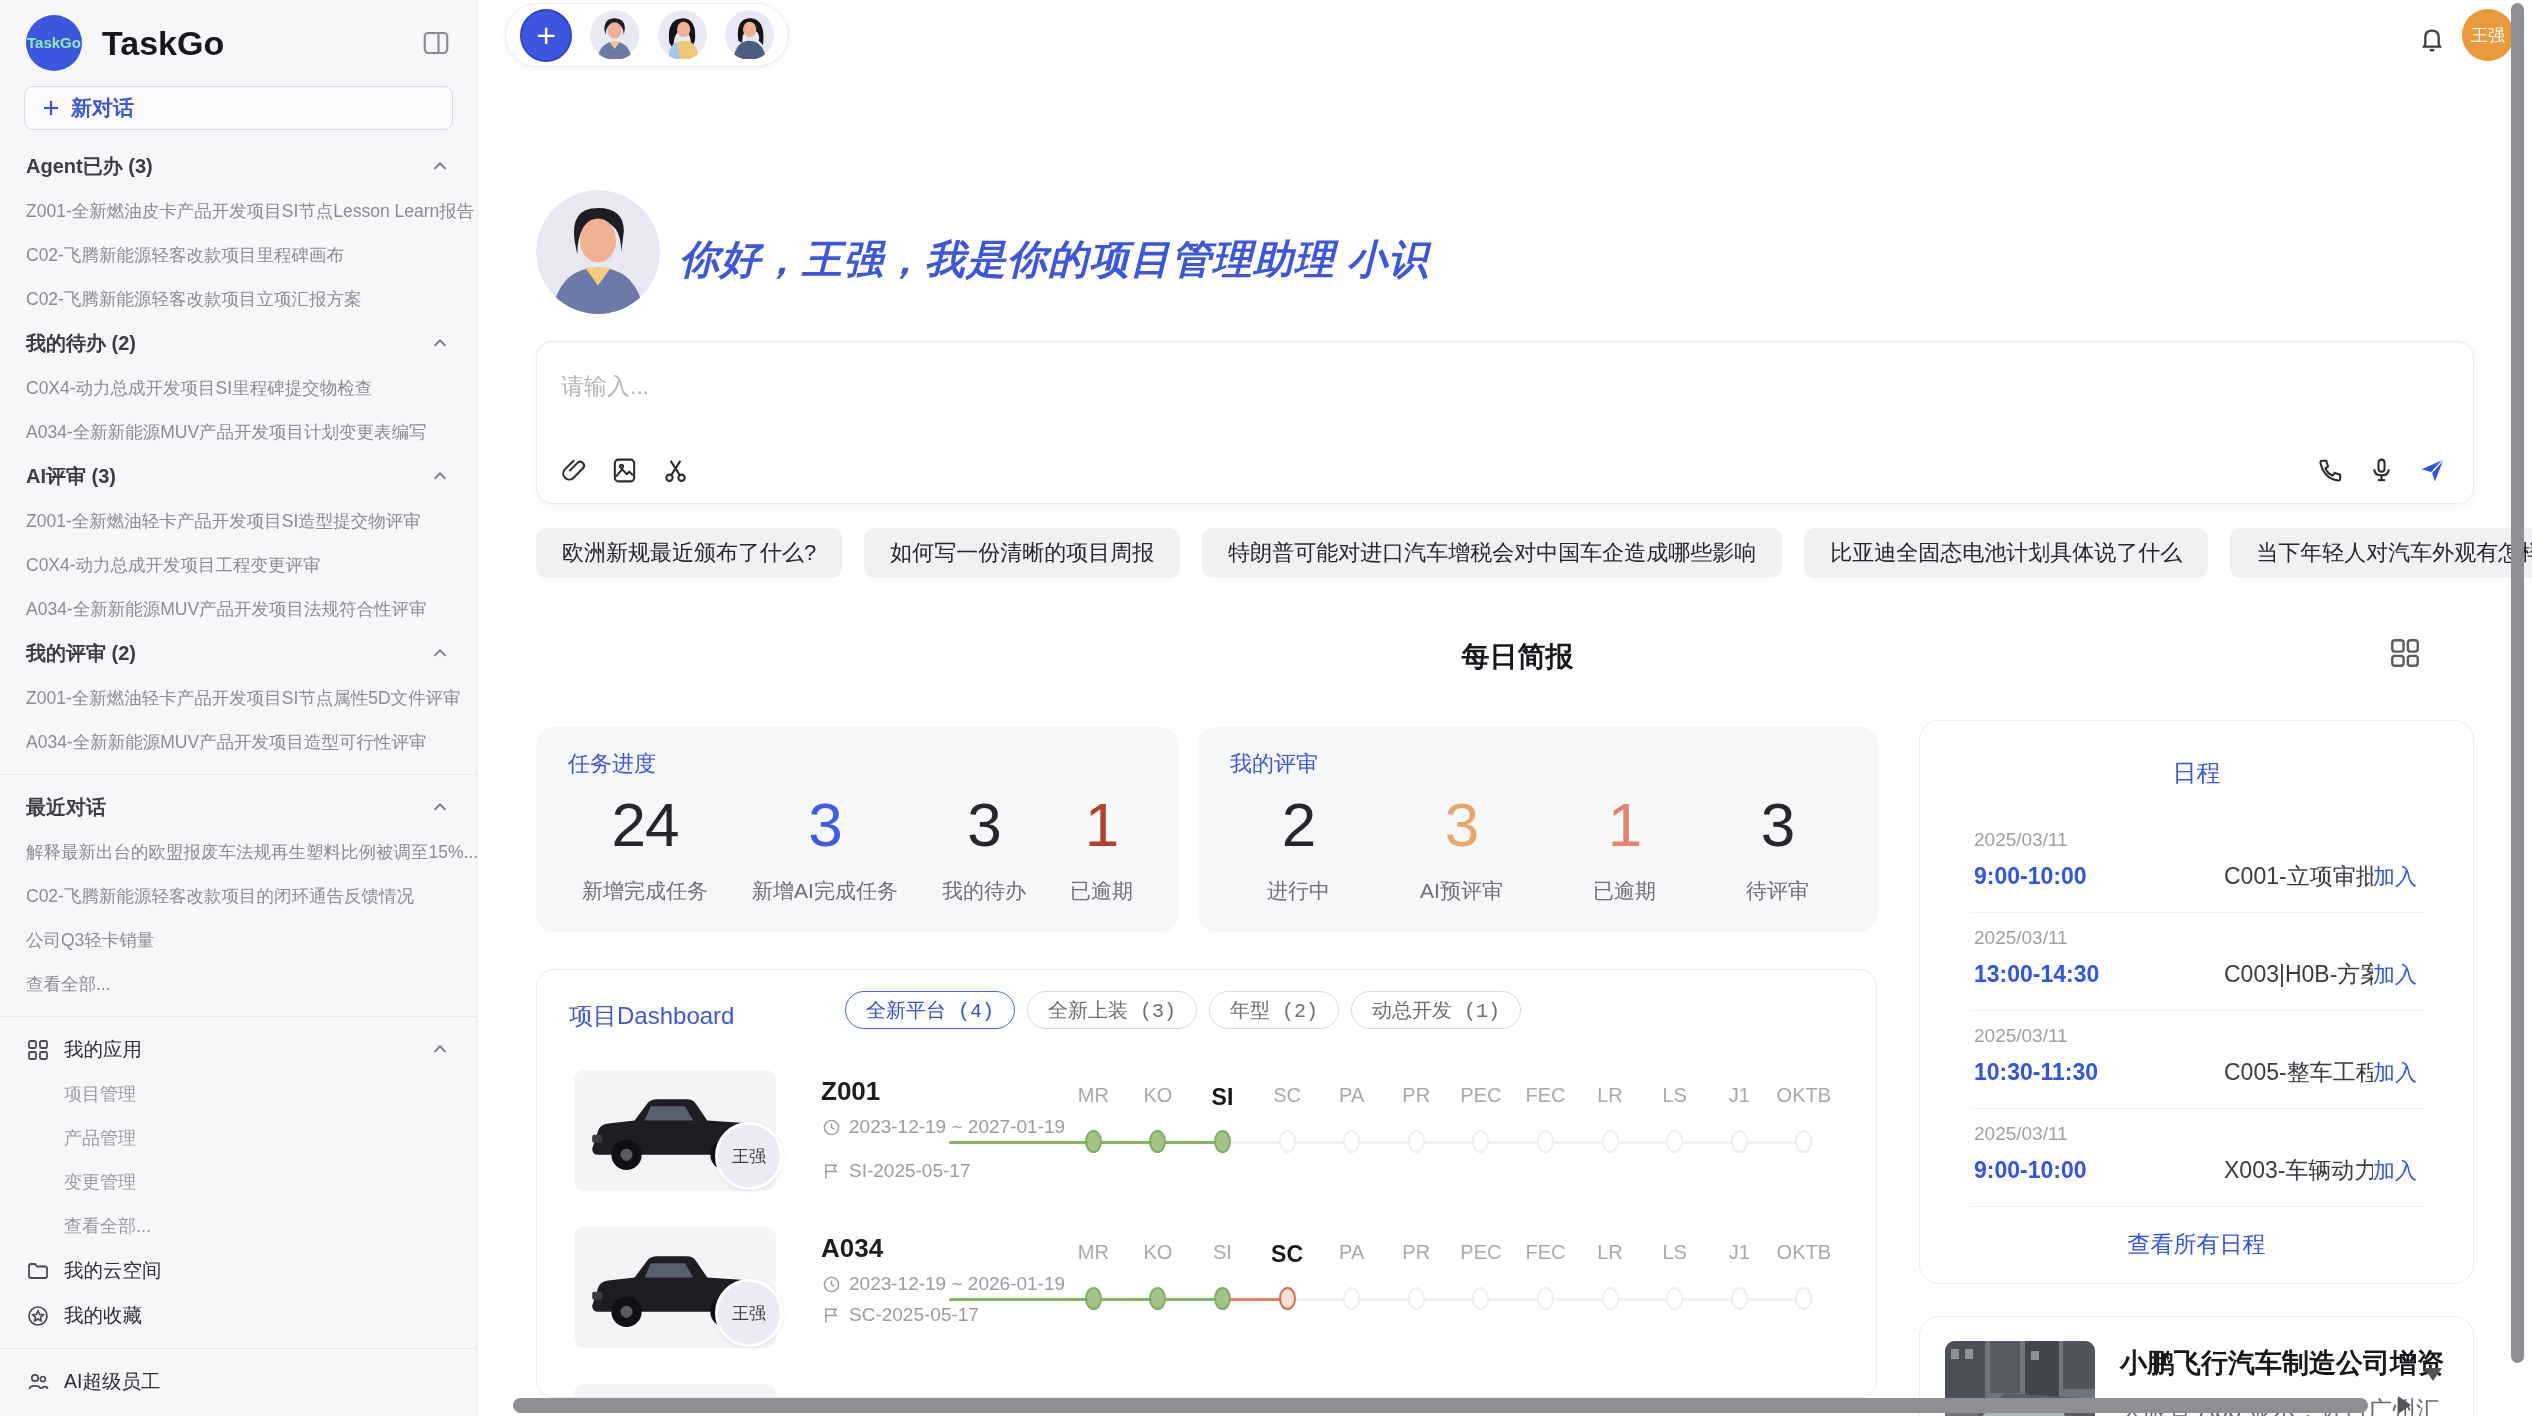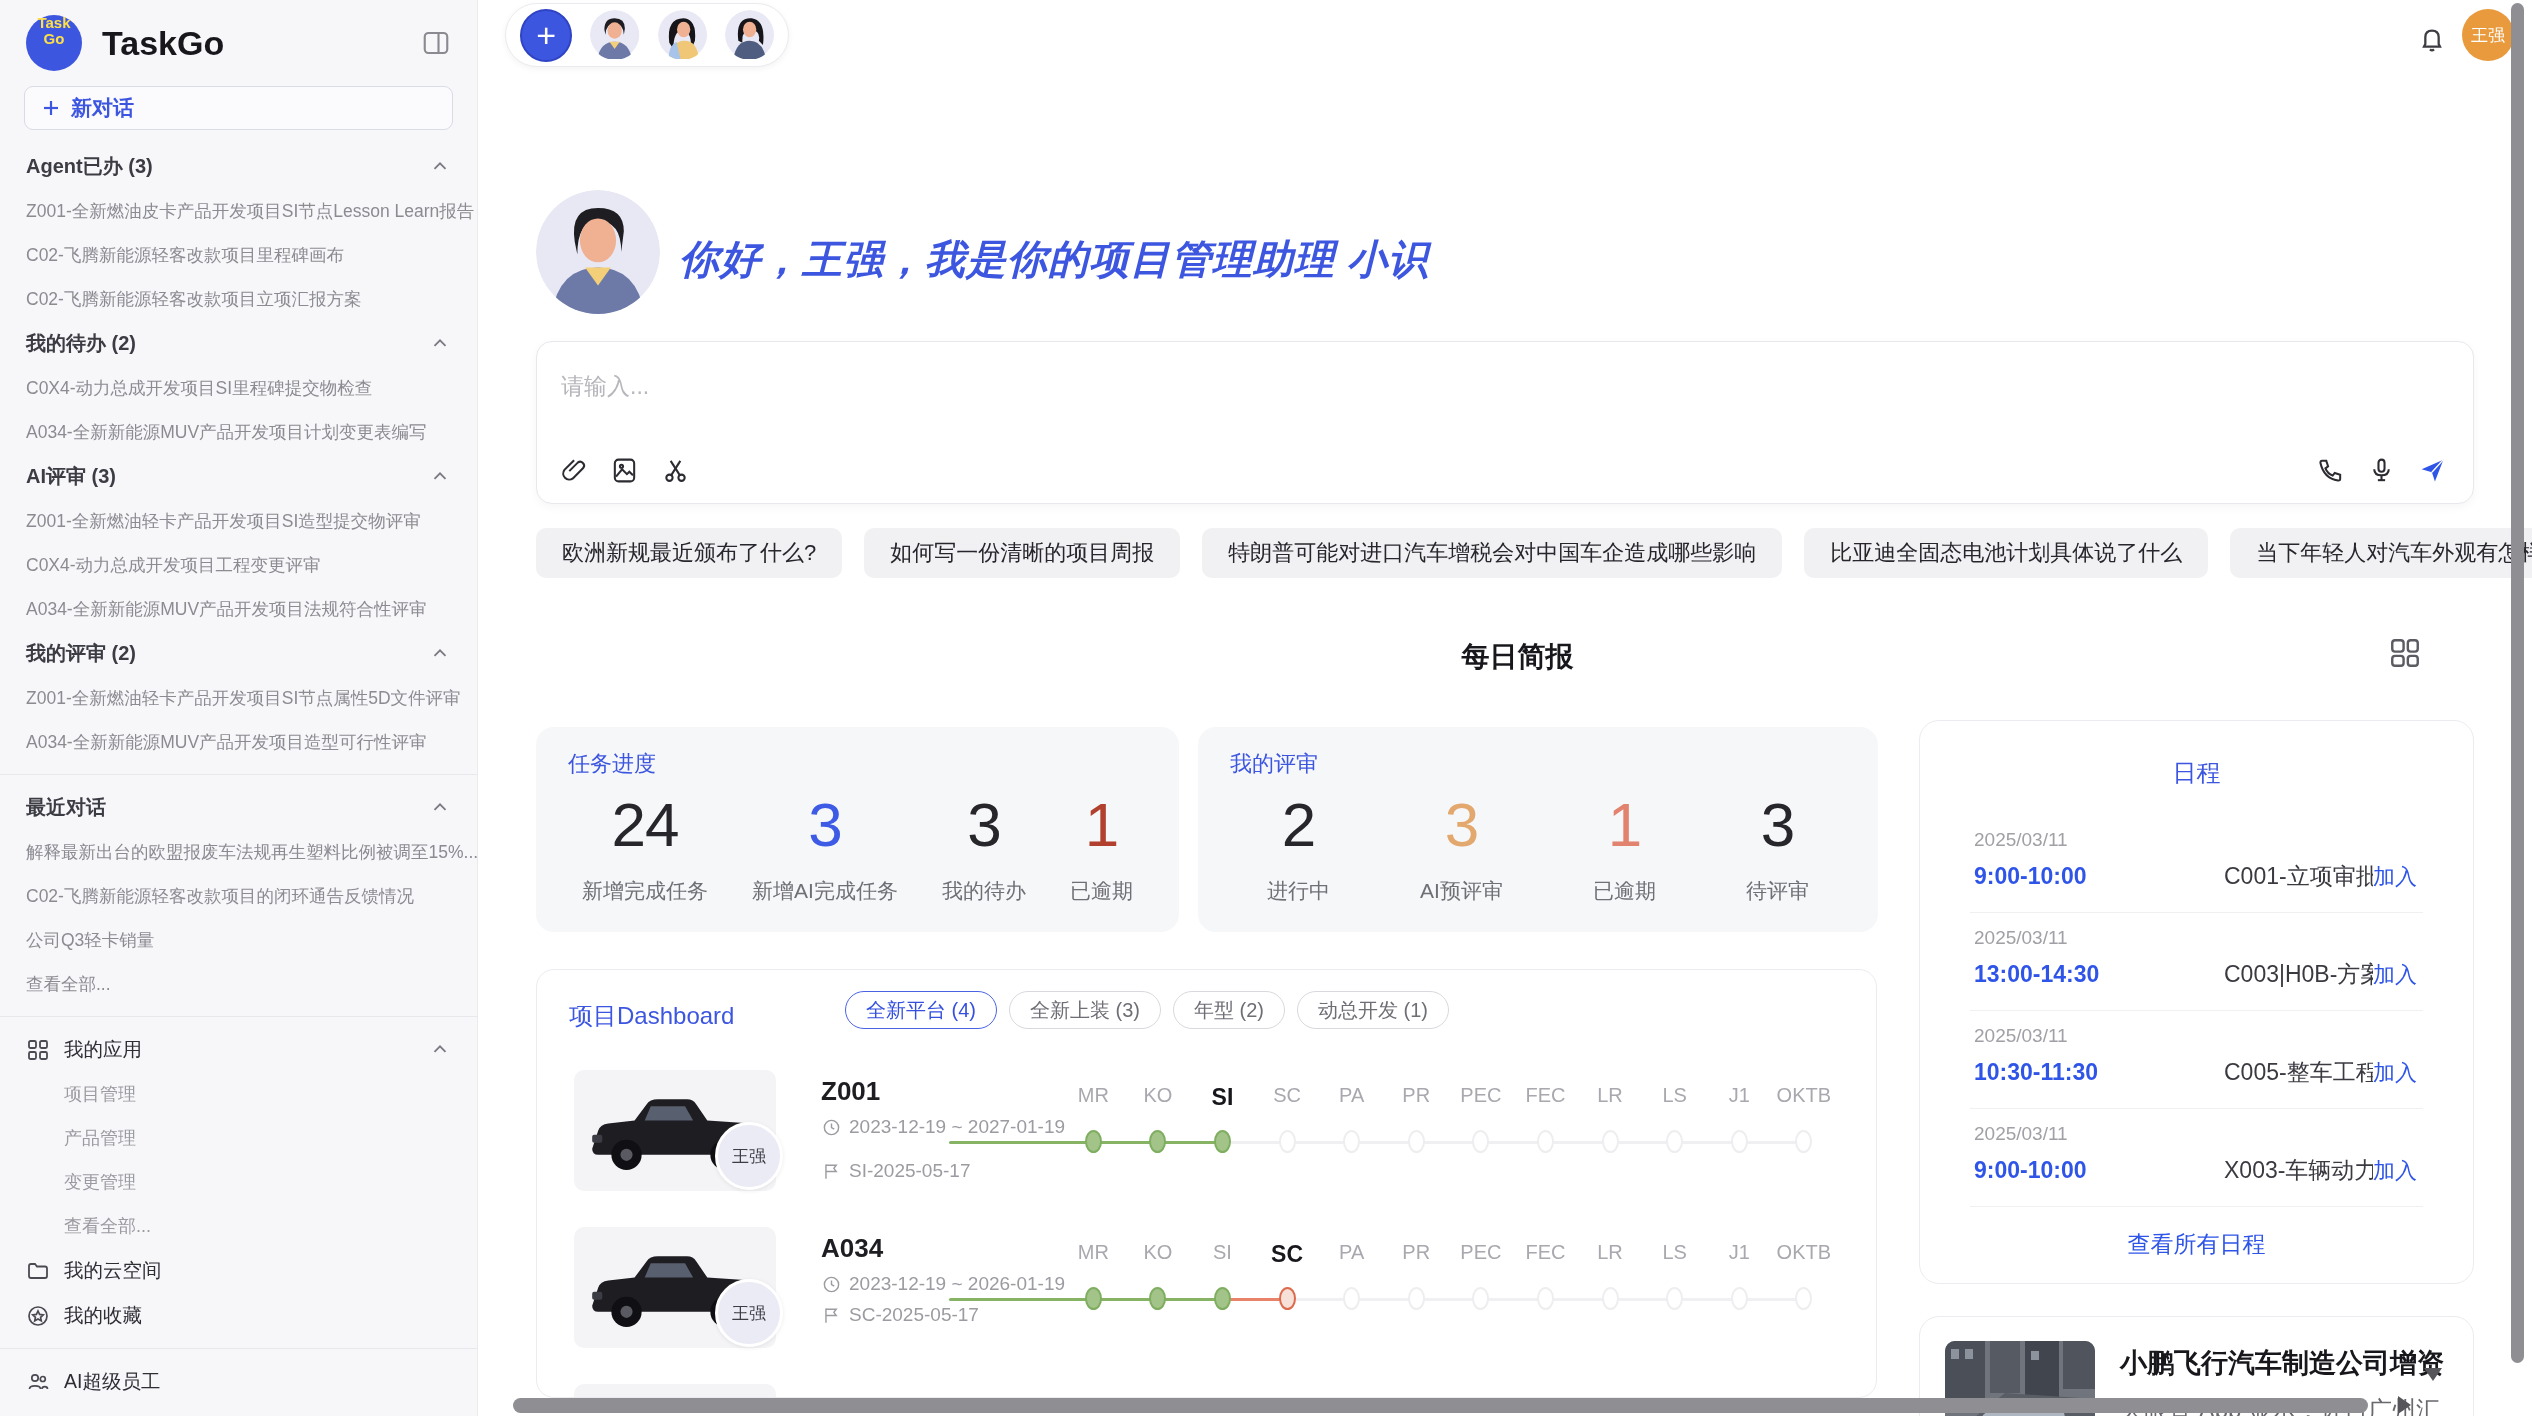--- a/index.html
+++ b/index.html
@@ -5,21 +5,21 @@
   * { margin:0; padding:0; box-sizing:border-box; }
   html,body { width:2532px; height:1416px; overflow:hidden; background:#fff;
     font-family:"Liberation Sans","DejaVu Sans",sans-serif; }
   .page { position:relative; width:2532px; height:1416px; }
 
   
   .sidebar { position:absolute; left:0; top:0; width:478px; height:1416px;
     background:#f7f7f9; border-right:1px solid #ebebee; overflow:hidden; }
   .logo-row { display:flex; align-items:center; height:86px; padding:0 26px; }
   .logo-circle { width:56px; height:56px; border-radius:50%; background:#3d56e0;
-    color:#fde047; display:flex; flex-direction:column; align-items:center; 
+    color:#86efac; display:flex; flex-direction:row; align-items:center; justify-content:center;
     font-size:15px; line-height:16px; font-weight:600; }
   .app-title { font-size:34px; font-weight:700; color:#17171c; margin-left:20px; flex:1; }
   .panel-icon { width:30px; height:30px; }
   .new-chat { margin:0 24px; height:44px; border:1px solid #d9dbe6; background:#fbfbfe;
     border-radius:9px; display:flex; align-items:center; padding:0 16px; gap:10px;
     color:#3d56e0; font-size:21px; font-weight:600; cursor:pointer; }
   .nav { margin-top:14px; }
   .sec-head { display:flex; align-items:center; justify-content:space-between;
     padding:9px 26px; font-size:20px; font-weight:600; color:#3c3c44; }
   .sec-head .chev { width:22px; height:22px; }
@@ -82,21 +82,21 @@
   .stat .v { font-size:62px; font-weight:500; letter-spacing:-1px; line-height:72px; }
   .stat .l { margin-top:16px; font-size:21px; color:#6f6f76; }
   .v-dark { color:#26262b; } .v-blue { color:#3d5be4; } .v-red { color:#b2402e; }
   .v-tan { color:#e3a86e; } .v-salmon { color:#e2836f; }
 
   .dash-card { position:absolute; left:57px; top:969px; width:1341px; height:429px;
     border:1px solid #ececf0; border-radius:18px; background:#fff; overflow:hidden; }
   .dash-title { position:absolute; left:32px; top:30px; font-size:24px; color:#3d56e0; }
   .filters { position:absolute; left:308px; top:21px; display:flex; gap:12px; }
   .fchip { height:38px; border-radius:19px; border:1px solid #d8d8de; background:#fff;
-    display:flex; align-items:center; padding:8px 20px; font-size:20px; color:#6e6e75; cursor:pointer; }
+    display:flex; align-items:center; padding:8px 20px; font-size:20px; color:#6e6e75; cursor:pointer;font-family:Liberation Mono, monospace; }
   .fchip.active { border:1.5px solid #4a63e6; color:#3550de; }
 
   .proj-car { position:absolute; left:37px; width:202px; height:121px; border-radius:10px; overflow:hidden; }
   .owner-badge { position:absolute; left:178px; width:68px; height:68px; border-radius:50%;
     background:#ebebf6; border:3px solid #fff; display:flex; align-items:center; justify-content:center;
     font-size:17px; color:#3c3c42; box-shadow:0 1px 4px rgba(0,0,0,.08); }
   .proj-code { position:absolute; left:284px; font-size:26px; font-weight:700; color:#1d1d22; }
   .proj-meta { position:absolute; left:285px; display:flex; align-items:center; gap:8px;
     font-size:19px; color:#9b9ba1; }
   .proj-meta svg { width:19px; height:19px; }

